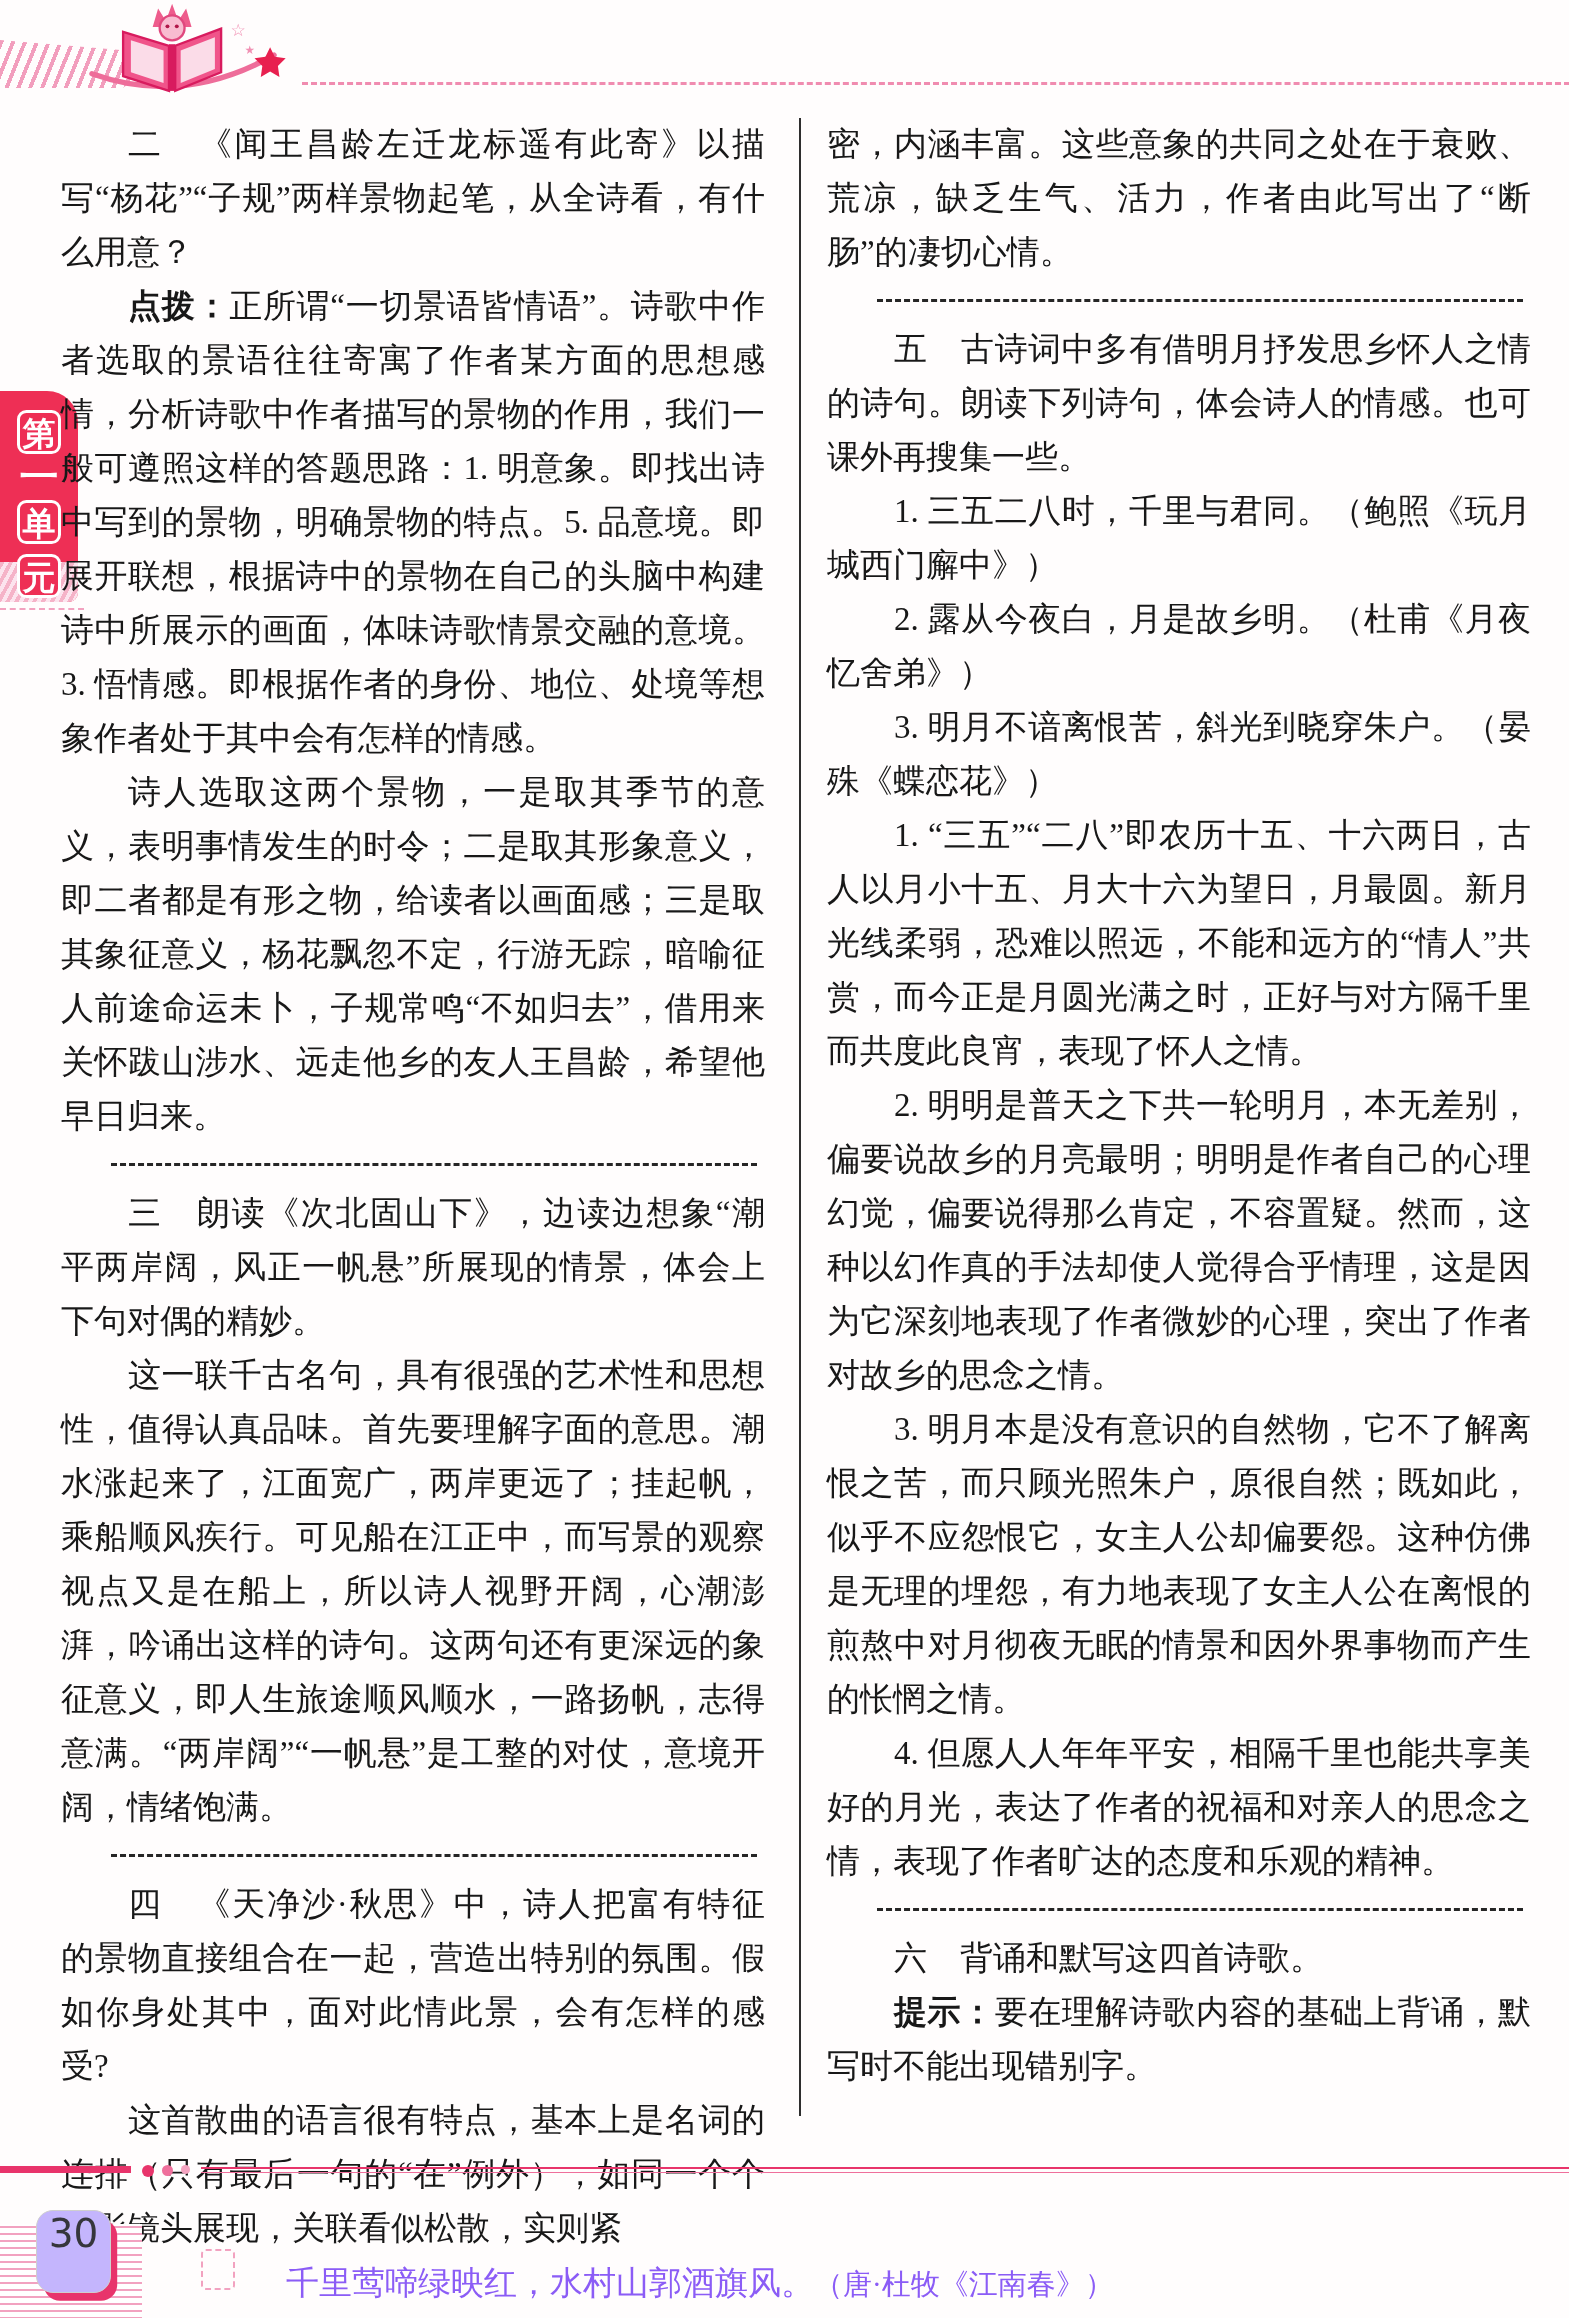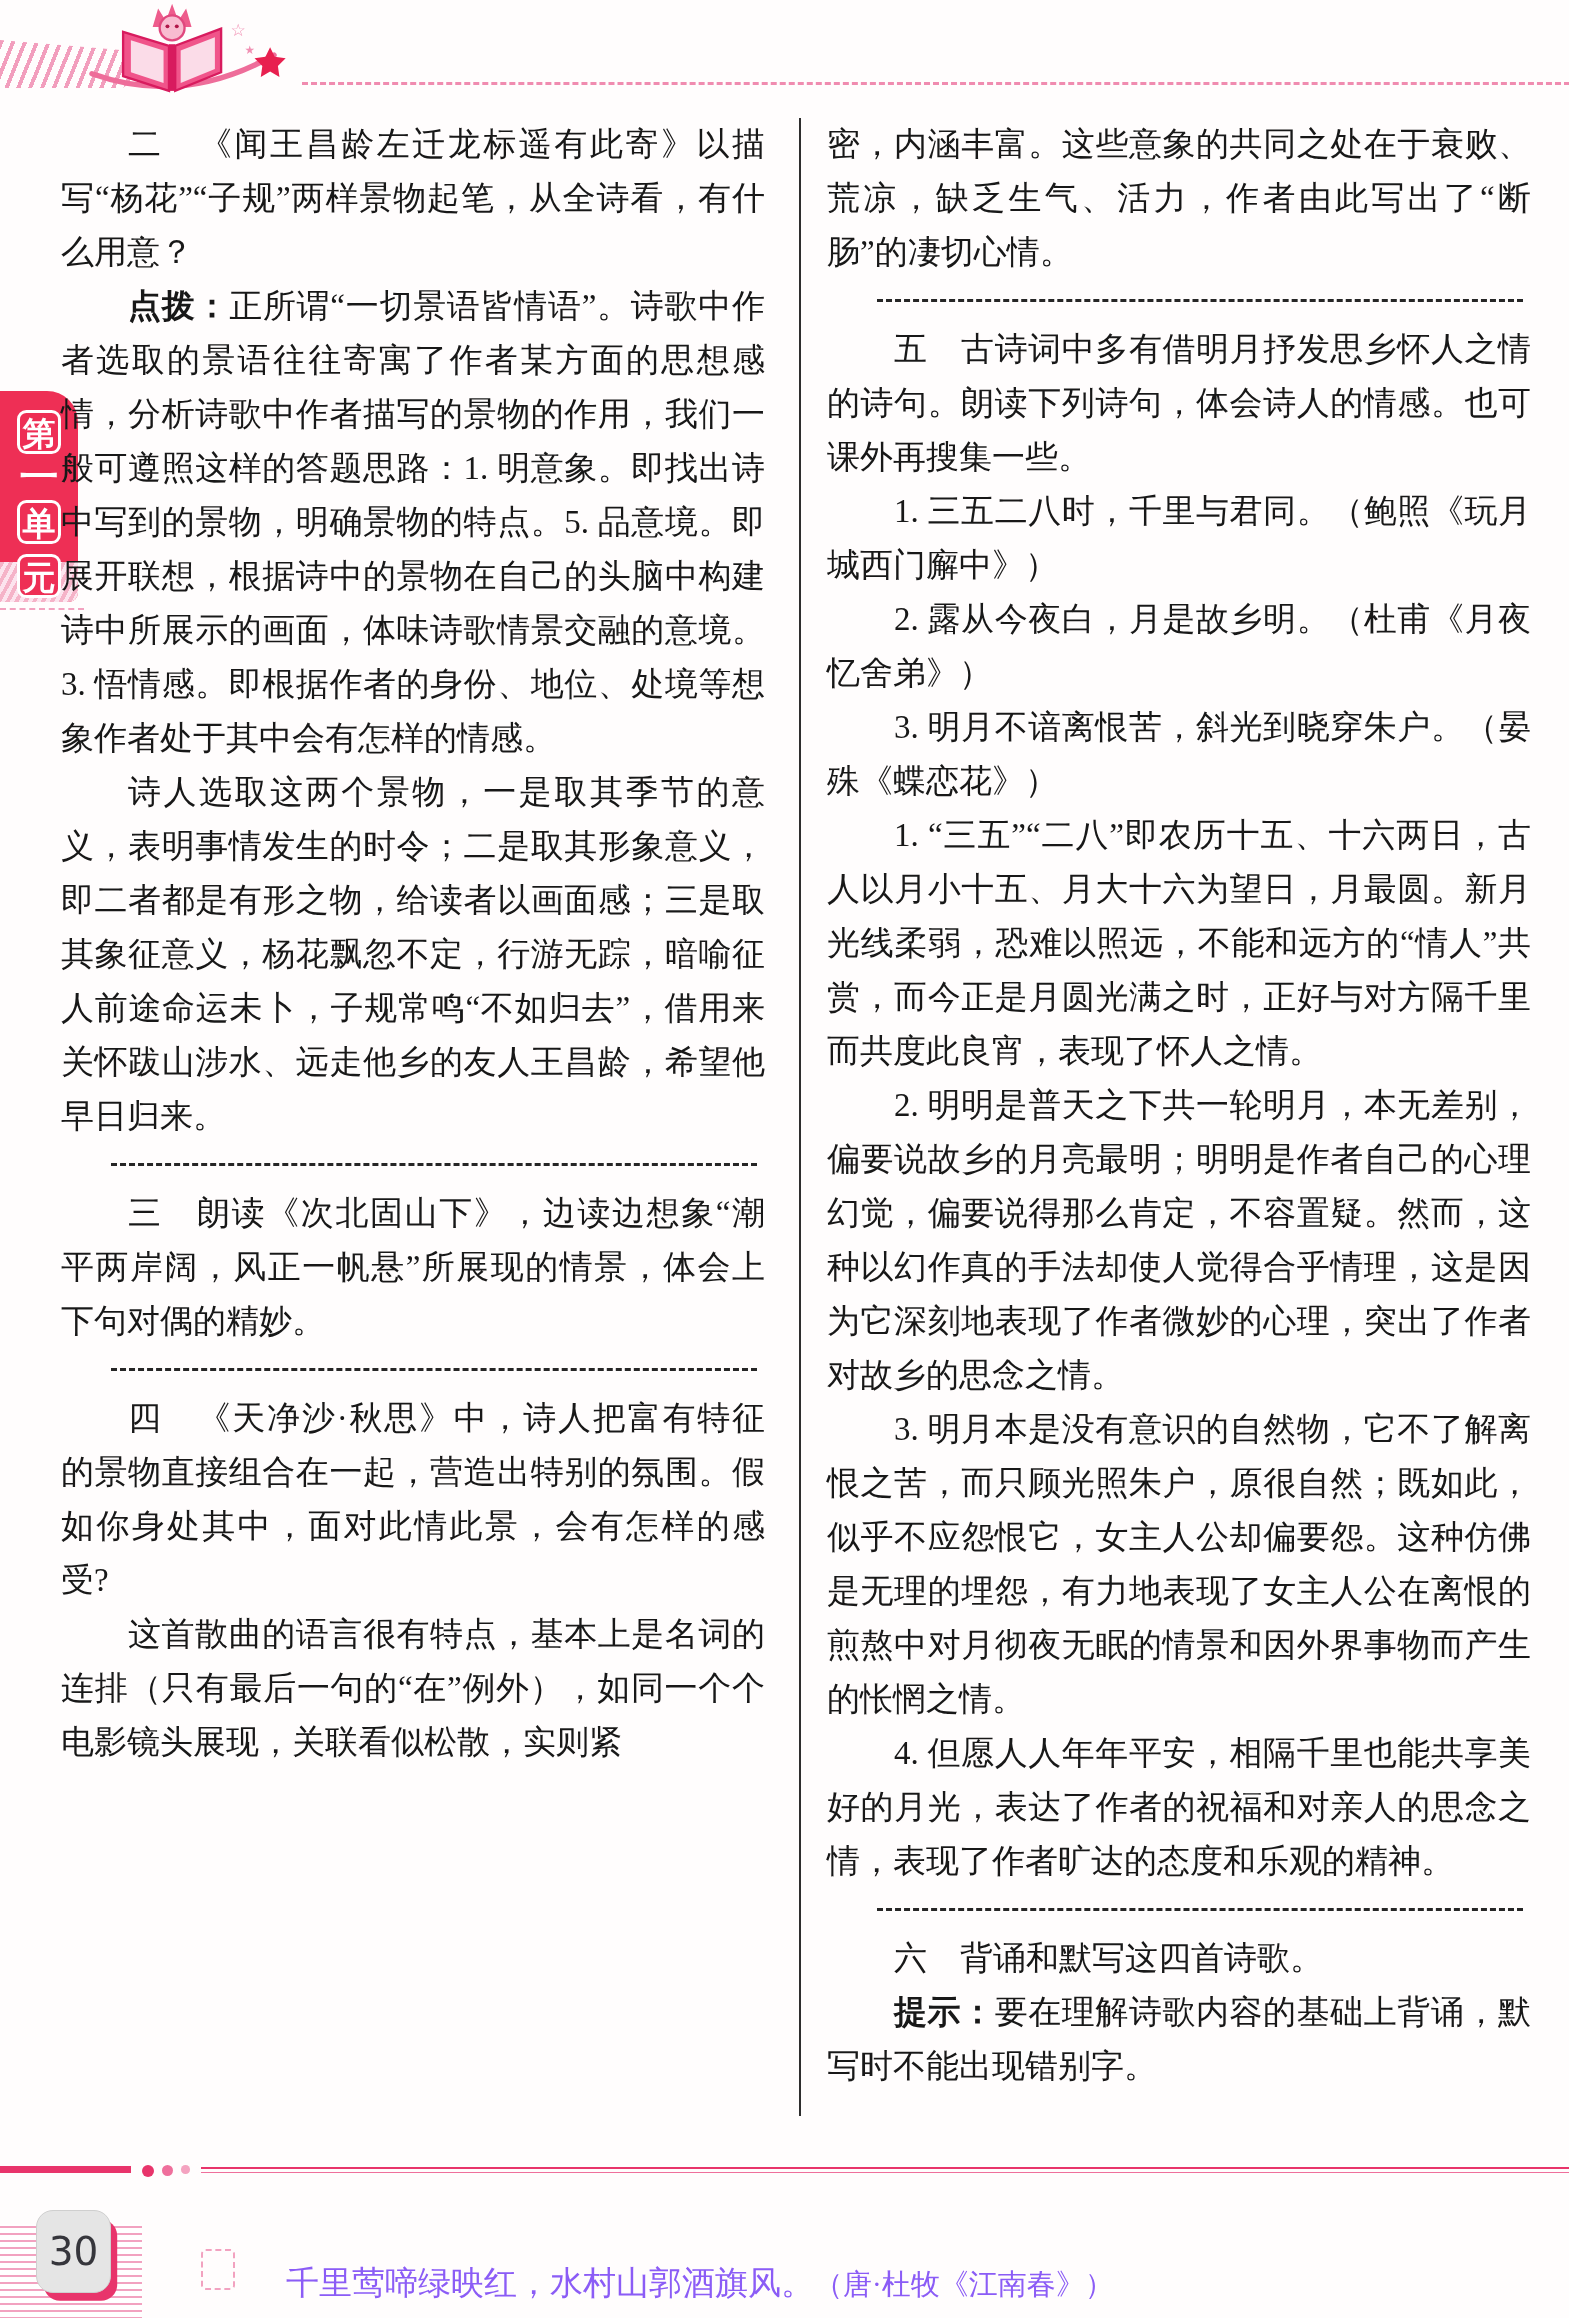--- a/index.html
+++ b/index.html
@@ -42,23 +42,23 @@
   
   .f-bar{position:absolute;left:0;top:2166px;width:131px;height:7px;background:#e8346b;}
   .f-dot{position:absolute;top:2165px;border-radius:50%;background:#e8346b;}
   .f-dot.d1{left:142px;width:12.4px;height:12.4px;}
   .f-dot.d2{left:162px;width:11px;height:11px;background:#ef6f9c;}
   .f-dot.d3{left:181px;width:8.6px;height:8.6px;background:#f4a3c0;}
   .f-line{position:absolute;left:201px;right:0;top:2167px;height:6.2px;
           border-top:2.3px solid #e8346b;border-bottom:1.6px solid #ef6f9c;box-sizing:border-box;}
   .f-stripes{position:absolute;left:0;top:2224px;width:142px;height:95px;
       background:repeating-linear-gradient(0deg,#f2a2c0 0 2.3px,#fff 2.3px 7px);}
-  .page-badge{position:absolute;left:36px;top:2210px;width:73px;height:81px;background:#e5e5e5;
+  .page-badge{position:absolute;left:36px;top:2210px;width:73px;height:81px;background:#c4b5fd;
       border:1.6px solid #cfcfcf;border-radius:17px;box-shadow:7px 8.6px 0 -0.8px #e8346b;
-      display:flex;align-items:center;justify-content:center;}
+      display:flex;align-items:flex-start;justify-content:center;}
   .page-badge span{font-family:"DejaVu Sans",sans-serif;font-size:39px;font-weight:500;color:#36363c;}
   .dash-box{position:absolute;left:201px;top:2249px;width:29.5px;height:37px;
       border:2.3px dashed #f2a2c0;border-radius:4.7px;}
   .f-quote{position:absolute;left:286px;top:2228px;font-size:33px;color:#8b5cf6;white-space:nowrap;}
   .f-quote .src{font-size:29px;}
 </style>
 </head>
 <body>
 
 <div class="page">
@@ -97,20 +97,21 @@
   <div class="tab-dash"></div>
 
   <div class="divider"></div>
 
   <section class="col left">
     <p class="para">二　《闻王昌龄左迁龙标遥有此寄》以描写“杨花”“子规”两样景物起笔，从全诗看，有什么用意？</p>
     <p class="para"><b class="hint-label">点拨：</b><span>正所谓“一切景语皆情语”。诗歌中作者选取的景语往往寄寓了作者某方面的思想感情，分析诗歌中作者描写的景物的作用，我们一般可遵照这样的答题思路：1. 明意象。即找出诗中写到的景物，明确景物的特点。5. 品意境。即展开联想，根据诗中的景物在自己的头脑中构建诗中所展示的画面，体味诗歌情景交融的意境。3. 悟情感。即根据作者的身份、地位、处境等想象作者处于其中会有怎样的情感。</span></p>
     <p class="para">诗人选取这两个景物，一是取其季节的意义，表明事情发生的时令；二是取其形象意义，即二者都是有形之物，给读者以画面感；三是取其象征意义，杨花飘忽不定，行游无踪，暗喻征人前途命运未卜，子规常鸣“不如归去”，借用来关怀跋山涉水、远走他乡的友人王昌龄，希望他早日归来。</p>
     <div class="sep"></div>
     <p class="para">三　朗读《次北固山下》，边读边想象“潮平两岸阔，风正一帆悬”所展现的情景，体会上下句对偶的精妙。</p>
+    <p class="para">这一联千古名句，具有很强的艺术性和思想性，值得认真品味。首先要理解字面的意思。潮水涨起来了，江面宽广，两岸更远了；挂起帆，乘船顺风疾行。可见船在江正中，而写景的观察视点又是在船上，所以诗人视野开阔，心潮澎湃，吟诵出这样的诗句。这两句还有更深远的象征意义，即人生旅途顺风顺水，一路扬帆，志得意满。“两岸阔”“一帆悬”是工整的对仗，意境开阔，情绪饱满。</p>
     <div class="sep"></div>
     <p class="para">四　《天净沙·秋思》中，诗人把富有特征的景物直接组合在一起，营造出特别的氛围。假如你身处其中，面对此情此景，会有怎样的感受?</p>
     <p class="para">这首散曲的语言很有特点，基本上是名词的连排（只有最后一句的“在”例外），如同一个个电影镜头展现，关联看似松散，实则紧</p>
   </section>
 
   <section class="col right">
     <p class="para noindent">密，内涵丰富。这些意象的共同之处在于衰败、荒凉，缺乏生气、活力，作者由此写出了“断肠”的凄切心情。</p>
     <div class="sep"></div>
     <p class="para">五　古诗词中多有借明月抒发思乡怀人之情的诗句。朗读下列诗句，体会诗人的情感。也可课外再搜集一些。</p>
     <p class="para">1. 三五二八时，千里与君同。（鲍照《玩月城西门廨中》）</p>

